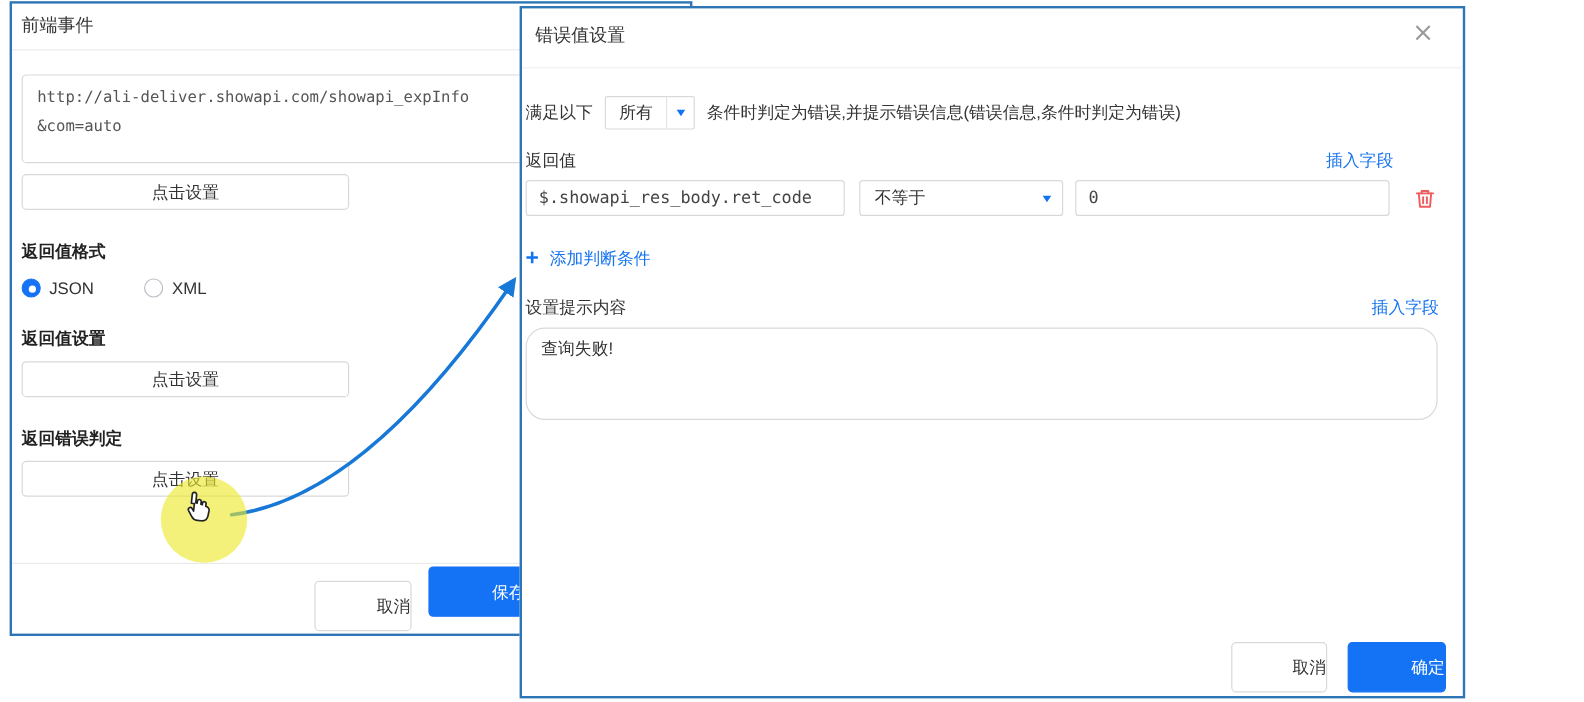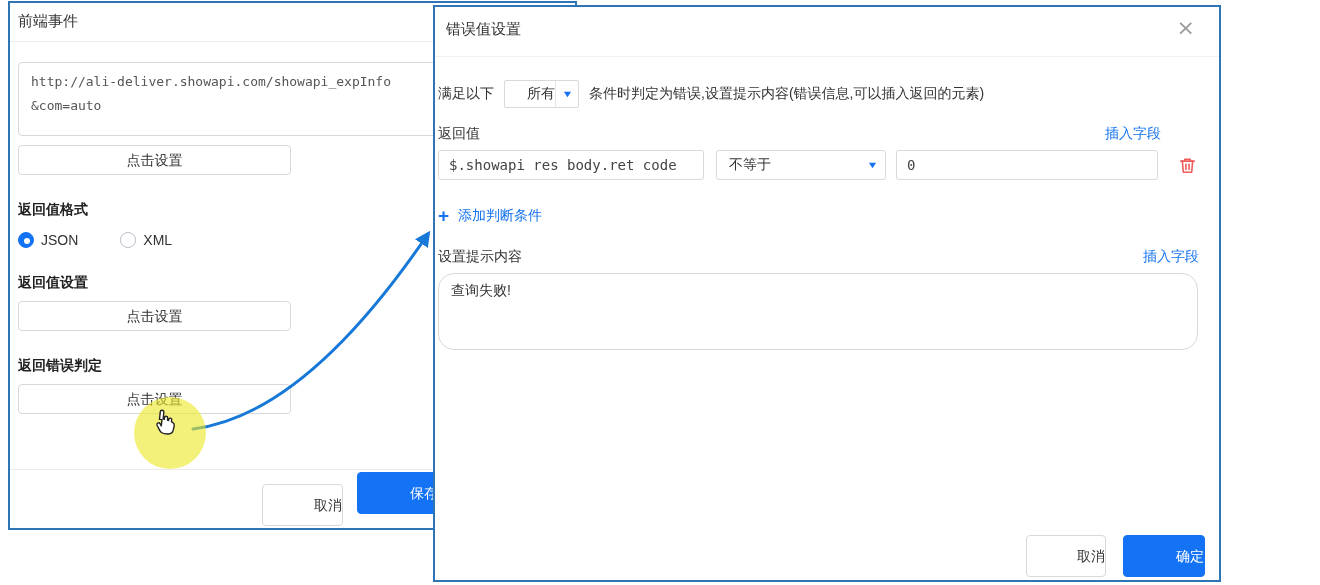--- a/index.html
+++ b/index.html
@@ -39,21 +39,21 @@
     background:#fff; border:2px solid #2e75b6; z-index:2; }
   .rd-header { height:50px; padding:13px 14px 0 11px; border-bottom:1px solid #f0f0f0; position:relative; }
   .rd-title { font-size:15px; color:#333; }
   .rd-close { position:absolute; right:24px; top:10px; font-size:22px; color:#9b9b9b;
     line-height:22px; cursor:pointer; font-family:"DejaVu Sans",sans-serif; }
   .rd-body { padding:23px 20px 0 3px; position:relative; }
   .cond-row { display:flex; align-items:center; }
   .cond-prefix { font-size:14px; color:#333; }
   .mini-select { margin:0 10px; width:75px; height:28px; border:1px solid #d9d9d9; border-radius:2px;
     display:flex; align-items:center; cursor:pointer; background:#fff; }
-  .mini-select .val { flex:1; text-align:right; font-size:14px; color:#333; }
+  .mini-select .val { flex:1; text-align:center; font-size:14px; color:#333; }
   .caret-cell { width:23px; align-self:stretch; border-left:1px solid #e4e4e4;
     display:flex; align-items:center; justify-content:center; }
   .caret { font-size:9px; color:#1472f5; transform:scaleX(1.35); }
   .cond-suffix { font-size:14px; color:#333; }
   .row-between { display:flex; justify-content:space-between; align-items:center; }
   .rv-head { margin-top:17px; }
   .field-label { font-size:14px; color:#333; }
   .link { font-size:14px; color:#1473f0; cursor:pointer; }
   .rv-head .link { margin-right:38px; }
   .inputs-row { margin-top:7px; display:flex; align-items:center; }
@@ -123,21 +123,21 @@
     <div class="rd-body">
 
       <div class="cond-row">
         <span class="cond-prefix">满足以下</span>
         <span class="mini-select">
           <span class="val">所有</span>
           <span class="caret-cell">
             <span class="caret">▼</span>
           </span>
         </span>
-        <span class="cond-suffix">条件时判定为错误,设置提示内容(错误信息,可以插入返回的元素)</span>
+        <span class="cond-suffix">条件时判定为错误,并提示错误信息(错误信息,条件时判定为错误)</span>
       </div>
 
       <div class="row-between rv-head">
         <span class="field-label">返回值</span>
         <span class="link">插入字段</span>
       </div>
 
       <div class="inputs-row">
         <input class="tin in-expr" value="$.showapi_res_body.ret_code" style="">
         <span class="op-select">

